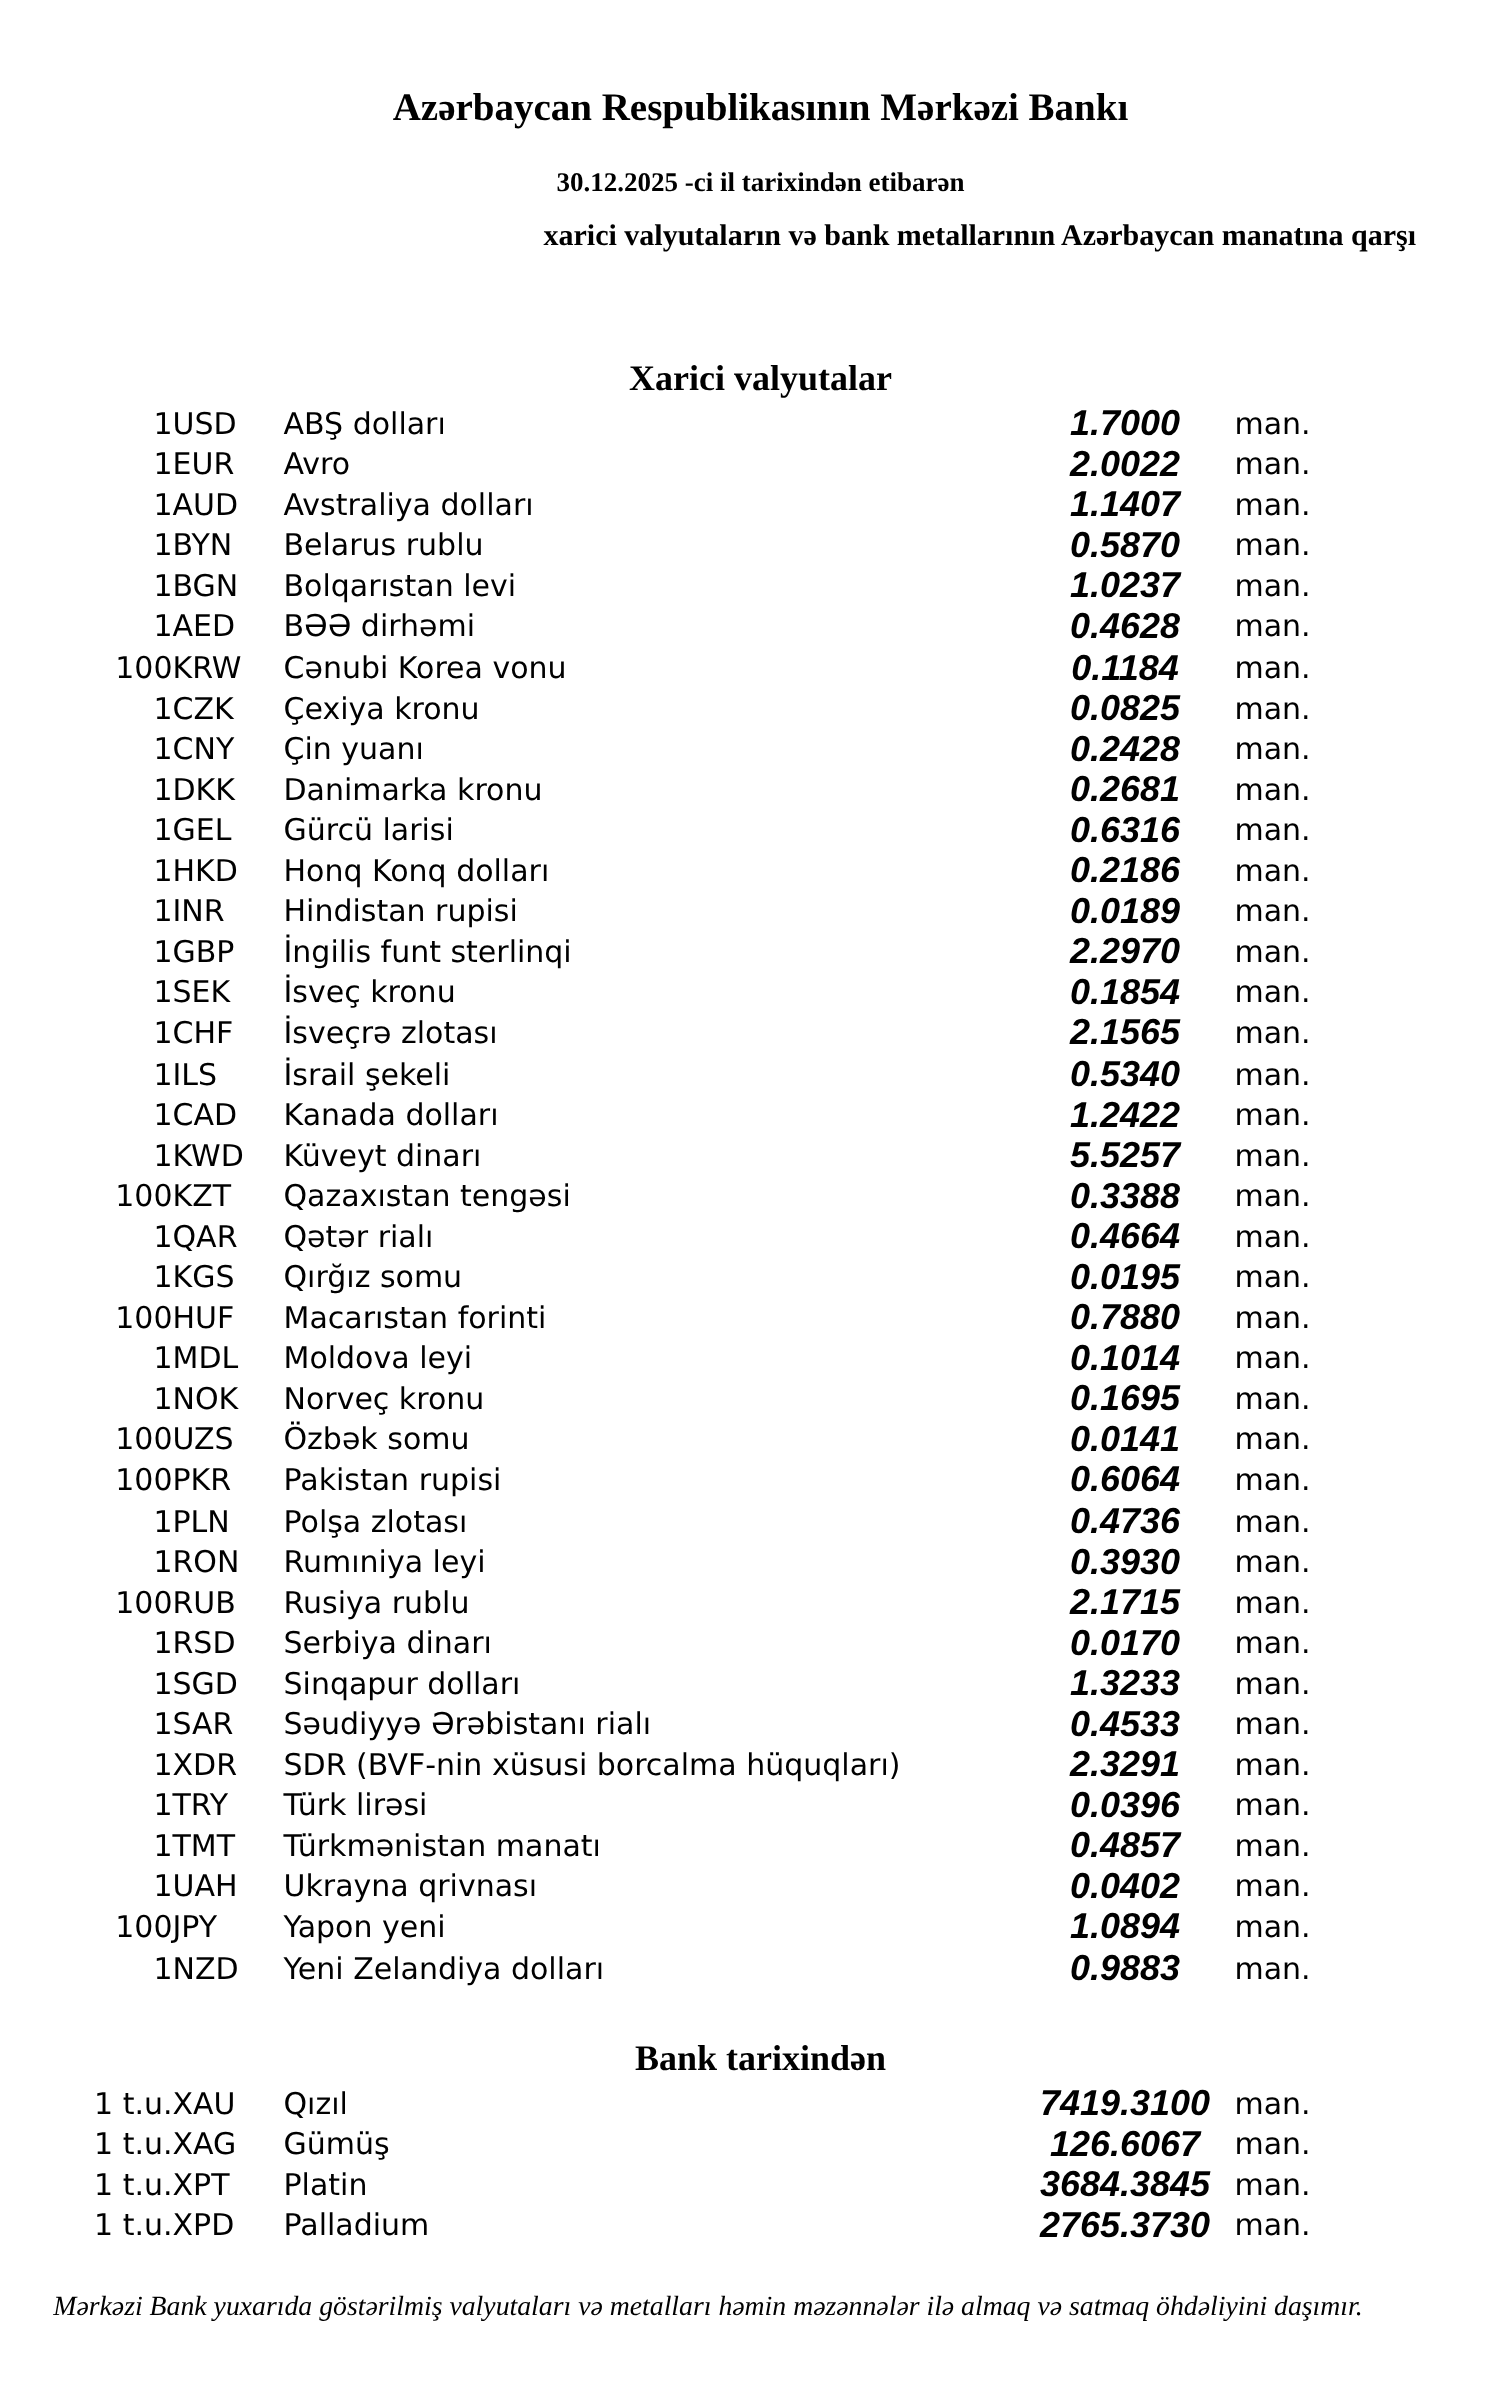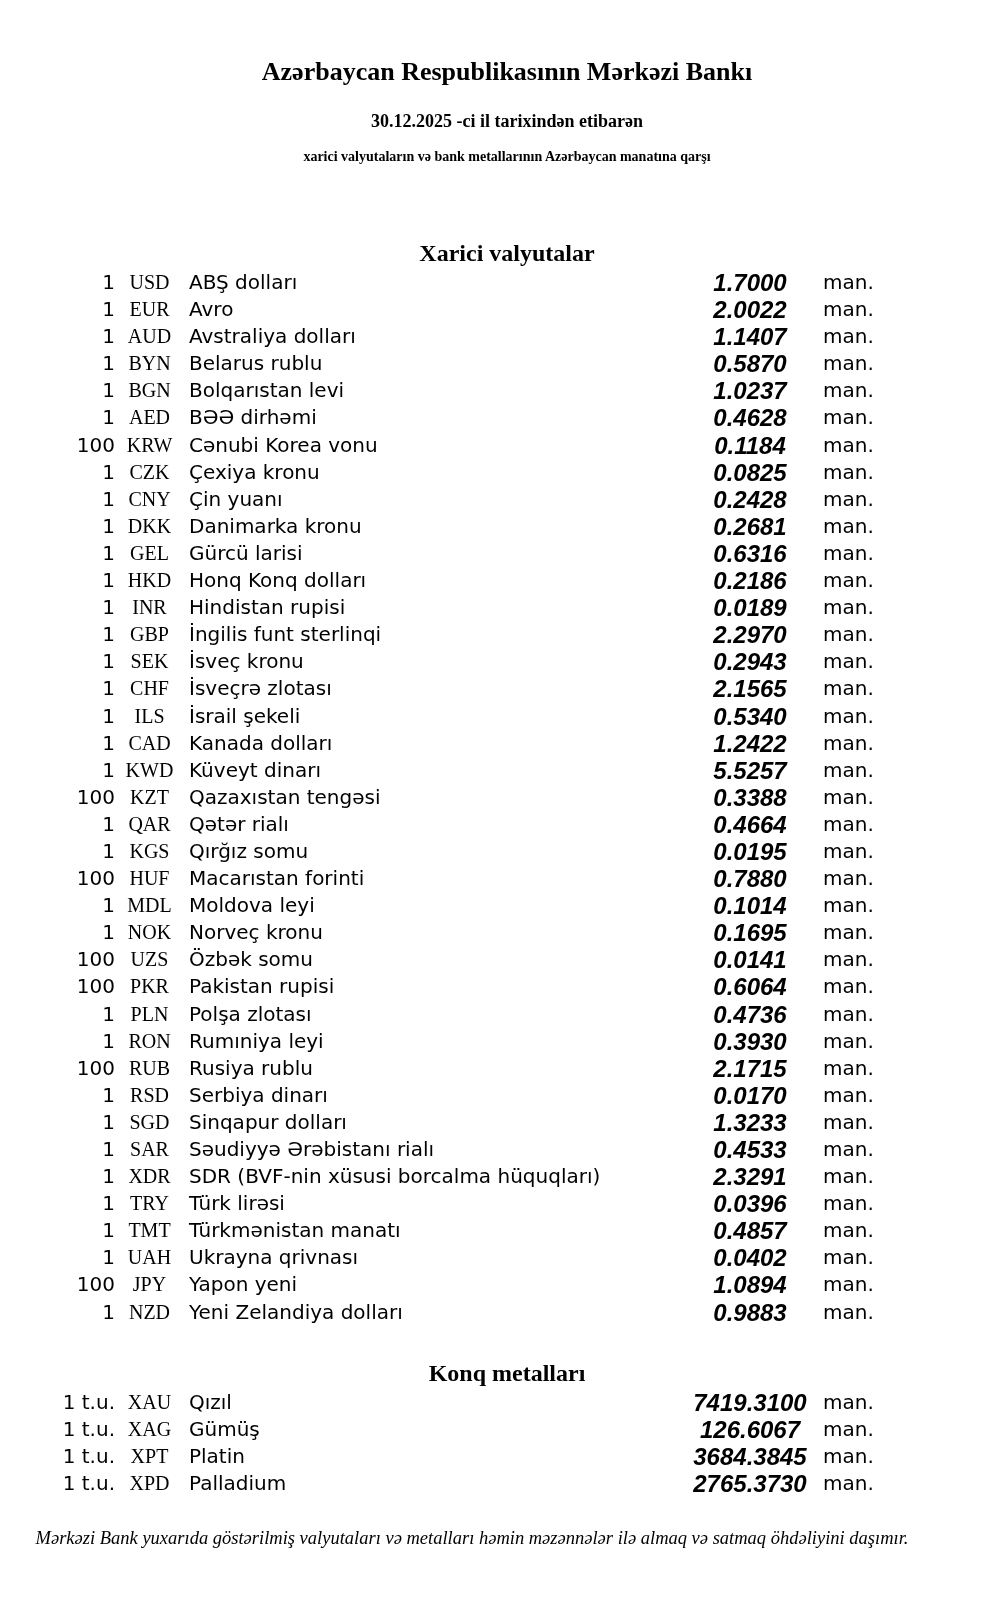--- a/index.html
+++ b/index.html
@@ -29,22 +29,23 @@
     line-height: 32px;
     font-weight: bold;
   }
   .date-line {
     margin-top: 22px;
     font-size: 18px;
     line-height: 22px;
   }
   .subtitle {
     margin-top: 14px;
-    font-size: 14px;
+    font-size: 20px;
     line-height: 22px;
+    text-align: right;
   }
   .section-title {
     margin-top: 74px;
     padding-left: 70px;
     text-align: center;
     font-family: "Liberation Serif", serif;
     font-weight: bold;
     font-size: 24px;
     line-height: 22px;
   }
@@ -61,22 +62,21 @@
     font-size: 20px;
     line-height: 27.1px;
   }
   .c-qty {
     width: 115px;
     text-align: right;
     white-space: pre;
   }
   .c-code {
     width: 69px;
-    text-align: center;
-    font-family: Liberation Serif, serif;
+    text-align: left;
   }
   .c-name {
     flex: 1;
     padding-left: 5px;
     white-space: nowrap;
     overflow: hidden;
   }
   .c-rate {
     width: 120px;
     text-align: center;
@@ -210,21 +210,21 @@
         <span class="c-qty">1</span>
         <span class="c-code">GBP</span>
         <span class="c-name">İngilis funt sterlinqi</span>
         <span class="c-rate">2.2970</span>
         <span class="c-man">man.</span>
       </div>
       <div class="row">
         <span class="c-qty">1</span>
         <span class="c-code">SEK</span>
         <span class="c-name">İsveç kronu</span>
-        <span class="c-rate">0.2943</span>
+        <span class="c-rate">0.1854</span>
         <span class="c-man">man.</span>
       </div>
       <div class="row">
         <span class="c-qty">1</span>
         <span class="c-code">CHF</span>
         <span class="c-name">İsveçrə zlotası</span>
         <span class="c-rate">2.1565</span>
         <span class="c-man">man.</span>
       </div>
       <div class="row">
@@ -383,21 +383,21 @@
       </div>
       <div class="row">
         <span class="c-qty">1</span>
         <span class="c-code">NZD</span>
         <span class="c-name">Yeni Zelandiya dolları</span>
         <span class="c-rate">0.9883</span>
         <span class="c-man">man.</span>
       </div>
     </div>
 
-  <div class="section-title metals">Konq metalları</div>
+  <div class="section-title metals">Bank tarixindən</div>
 
   <div class="rate-table" id="metals-table">
       <div class="row">
         <span class="c-qty">1 t.u.</span>
         <span class="c-code">XAU</span>
         <span class="c-name">Qızıl</span>
         <span class="c-rate">7419.3100</span>
         <span class="c-man">man.</span>
       </div>
       <div class="row">

